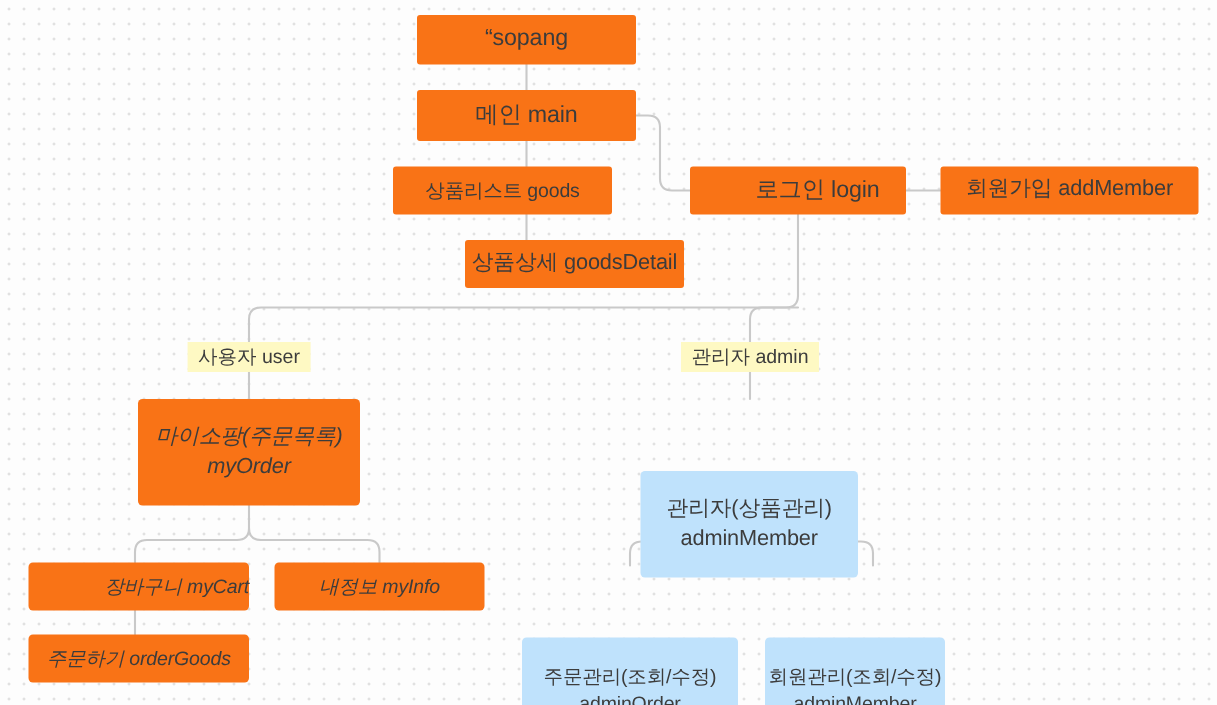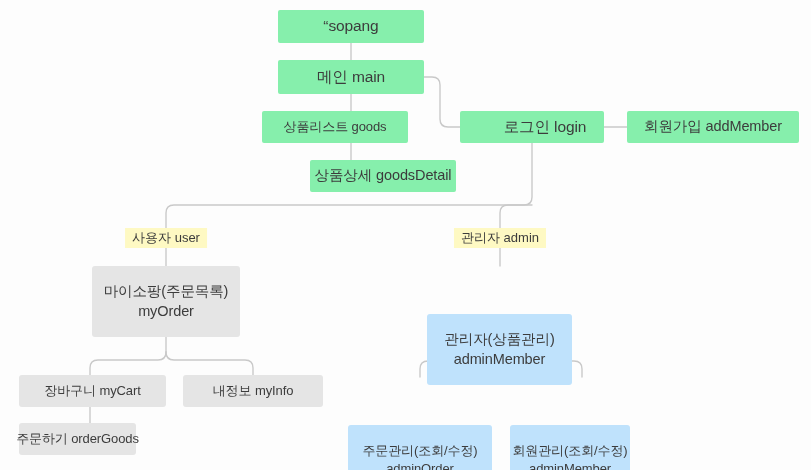--- a/index.html
+++ b/index.html
@@ -22,22 +22,22 @@
     flex-direction:column;
     align-items:center;
     justify-content:center;
     text-align:center;
     color:#3c3c3c;
     border-radius:2px;
     line-height:1.35;
     letter-spacing:-0.1px;
   }
   .node .l1,.node .l2{display:block;white-space:nowrap;}
-  .grey{background:#86efac;}
-  .yellow{background:#e5e5e5;border-radius:3px;}
+  .grey{background:#f97316;}
+  .yellow{background:#f97316;border-radius:3px;font-style:italic;}
   .blue{background:#bfe2fc;border-radius:3px;margin-top:48px;}
   .fs13{font-size:13px;}
   .fs14{font-size:14.5px;}
   .fs15{font-size:15.5px;}
   .edge-label{
     position:absolute;
     font-size:13px;
     color:#3c3c3c;
     background:#fef9c3;
     padding:1px 7px;
@@ -109,29 +109,29 @@
   <div class="node yellow fs14" style="left:92px;top:266px;width:148px;height:71px;">
     <span class="l1">마이소팡(주문목록)</span>
     <span class="l2">myOrder</span>
   </div>
 
   <div class="node blue fs14" style="left:427px;top:266px;width:145px;height:71px;">
     <span class="l1">관리자(상품관리)</span>
     <span class="l2">adminMember</span>
   </div>
 
-  <div class="node yellow fs13" style="left:19px;top:375px;width:147px;height:32px;">
+  <div class="node yellow fs13" style="left:19px;top:375px;width:147px;height:32px;align-items:flex-end;">
     <span class="l1">장바구니 myCart</span>
   </div>
 
   <div class="node yellow fs13" style="left:183px;top:375px;width:140px;height:32px;">
     <span class="l1">내정보 myInfo</span>
   </div>
 
-  <div class="node yellow fs13" style="left:19px;top:423px;width:117px;height:32px;">
+  <div class="node yellow fs13" style="left:19px;top:423px;width:147px;height:32px;">
     <span class="l1">주문하기 orderGoods</span>
   </div>
 
   <div class="node blue fs13" style="left:348px;top:377px;width:144px;height:70px;text-align:center;">
     <span class="l1">주문관리(조회/수정)</span>
     <span class="l2">adminOrder</span>
   </div>
 
   <div class="node blue fs13" style="left:510px;top:377px;width:120px;height:70px;">
     <span class="l1">회원관리(조회/수정)</span>

